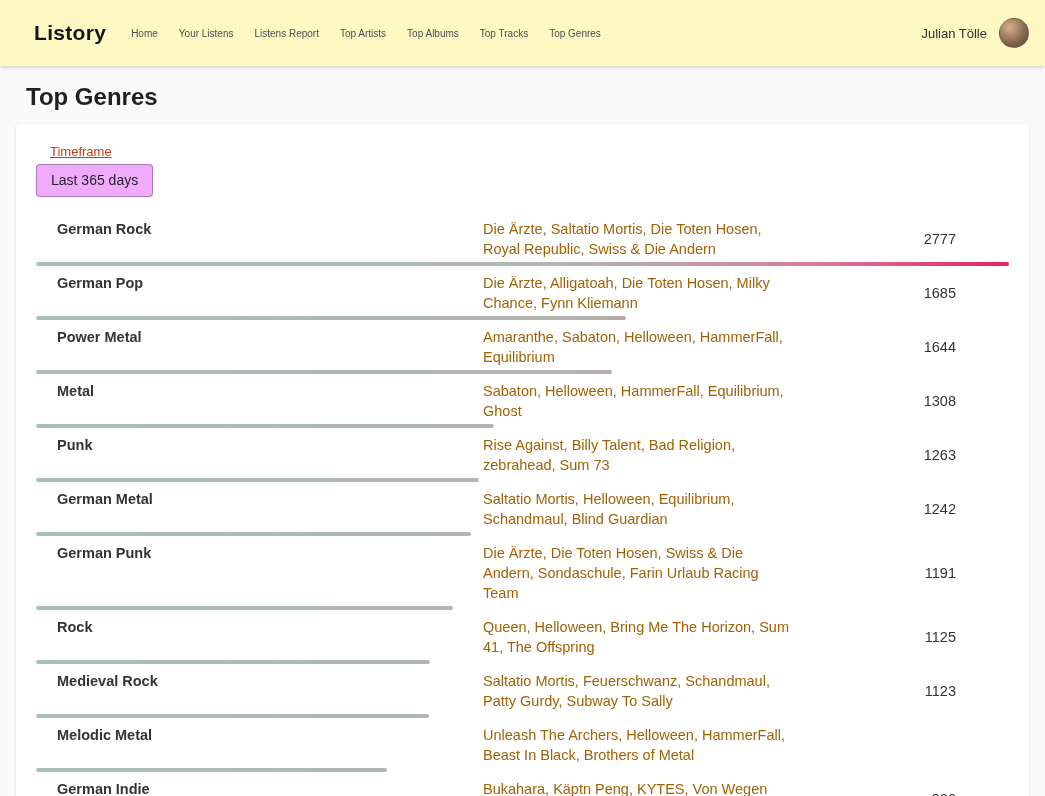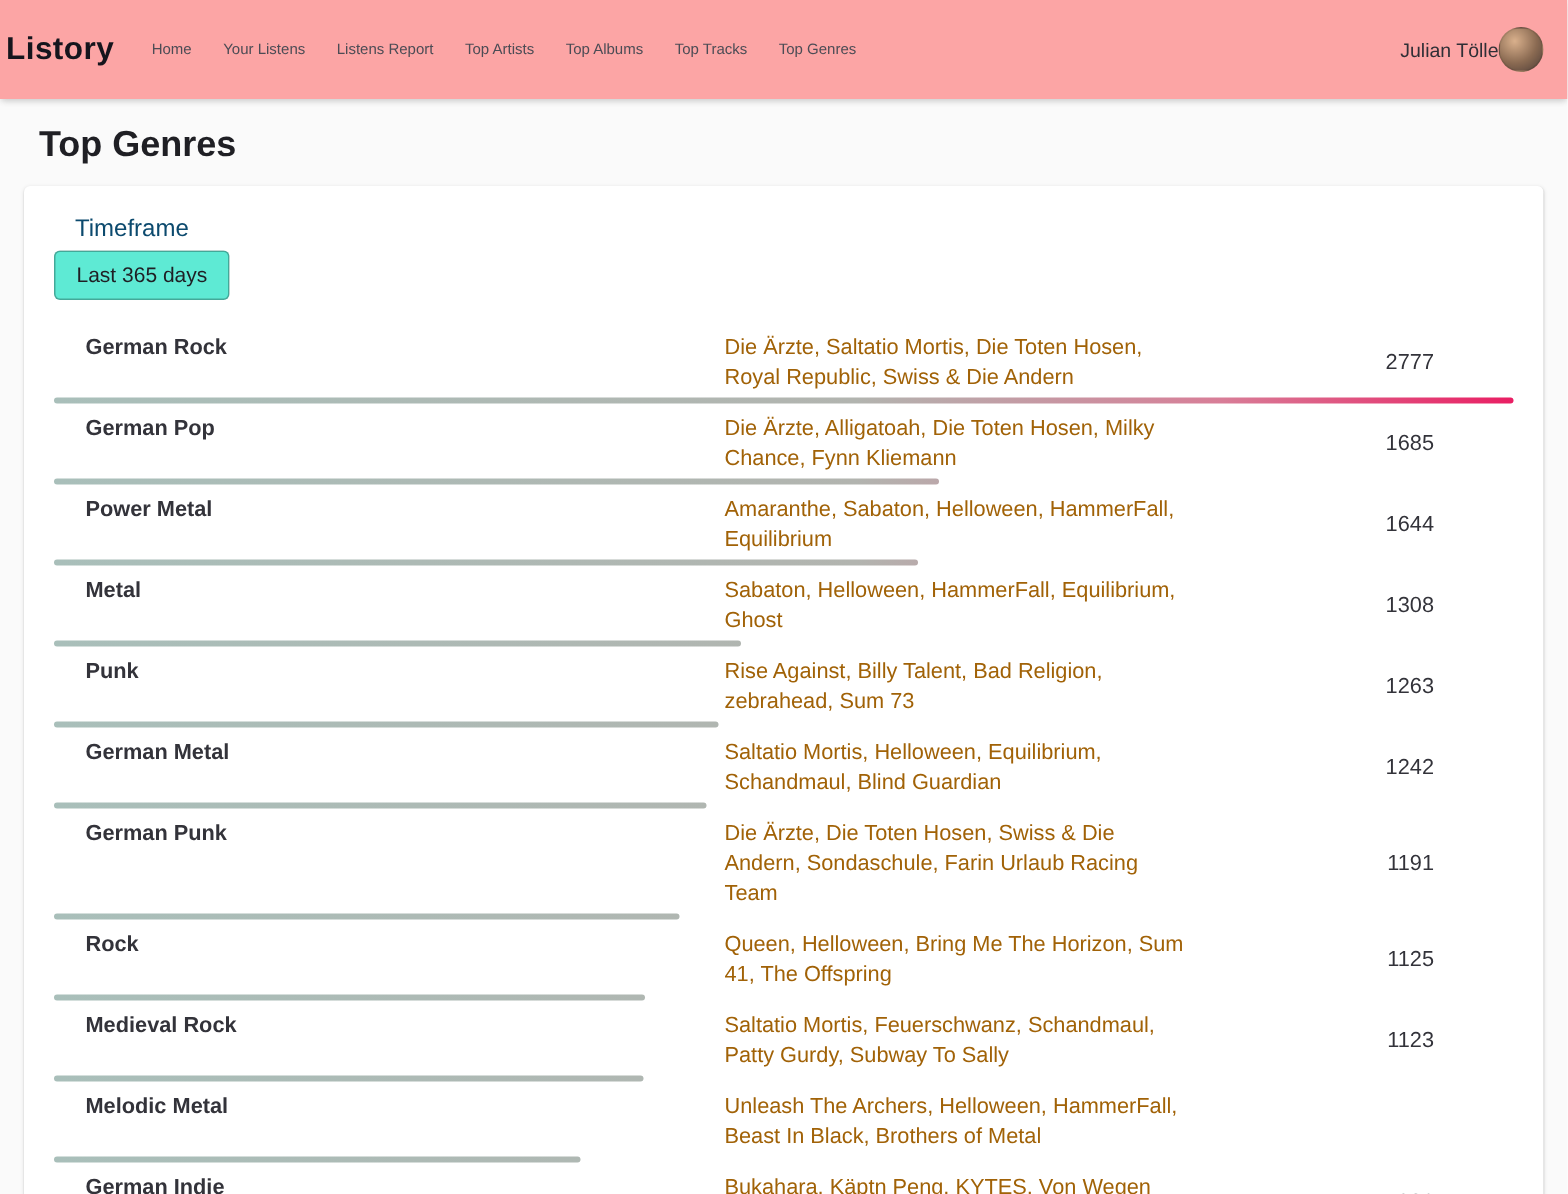--- a/index.html
+++ b/index.html
@@ -1,47 +1,47 @@
 <!DOCTYPE html>
 <html><head>
 <meta charset="utf-8">
 <style>
   * { margin:0; padding:0; box-sizing:border-box; }
   html, body { width:1045px; height:796px; overflow:hidden; }
   body { font-family:"Liberation Sans", sans-serif; background:#fafafa; color:#212121; }
 
   
   .topbar {
-    height:66px; background:#fca5a5; display:flex; align-items:center;
-    padding:0 16px 0 4px; position:relative; z-index:2;
+    height:66px; background:#fef9c3; display:flex; align-items:center;
+    padding:0 16px 0 34px; position:relative; z-index:2;
     box-shadow:0 2px 4px -1px rgba(0,0,0,.12), 0 1px 5px 0 rgba(0,0,0,.10);
   }
   .logo { font-size:21px; font-weight:700; color:#15151d; letter-spacing:.3px; cursor:pointer; }
   .nav { display:flex; gap:21px; margin-left:25px; }
   .nav a { font-size:10px; color:#4c4c55; text-decoration:none; cursor:pointer; white-space:nowrap; }
   .spacer { flex:1; }
-  .userbox { display:flex; align-items:center; cursor:pointer; }
+  .userbox { display:flex; align-items:center; gap:12px; cursor:pointer; }
   .username { font-size:13px; color:#2f2f36; }
   .avatar {
     width:30px; height:30px; border-radius:50%; display:inline-block; overflow:hidden;
     background: radial-gradient(circle at 35% 30%, #d9b08c 0%, #8a6a52 55%, #4e3e38 100%);
     border:1px solid rgba(0,0,0,.08);
   }
 
   main { padding:0 16px; }
   h1.page-title { font-size:24px; font-weight:600; color:#1f1f24; margin:17px 0 13px 10px; }
 
   .card {
     background:#ffffff; border-radius:4px; padding:20px; min-height:700px;
     box-shadow:0 2px 1px -1px rgba(0,0,0,.2), 0 1px 1px 0 rgba(0,0,0,.14), 0 1px 3px 0 rgba(0,0,0,.12);
   }
 
-  .tf-label { display:block; font-size:16px; color:#0c4a6e; margin:0 0 5px 14px; }
+  .tf-label { display:block; font-size:13px; color:#c2410c; margin:0 0 5px 14px;text-decoration:underline; }
   .tf-select {
-    font-family:inherit; font-size:14px; color:#1f1f24; background:#5eead4;
+    font-family:inherit; font-size:14px; color:#1f1f24; background:#f0abfc;
     border:1px solid rgba(0,0,0,.28); border-radius:4px; padding:7px 14px 8px; cursor:pointer;
   }
 
   .rows { margin-top:22px; }
   .genre-row { margin-bottom:7px; }
   .row-grid { display:grid; grid-template-columns:447px 312px 1fr; align-items:start; }
   .g-name   { padding-left:21px; font-size:14.5px; font-weight:700; color:#33333a; line-height:20px; }
   .g-artists{ font-size:14.5px; color:#a16207; line-height:20px; }
   .g-count  { font-size:14.5px; color:#33333a; text-align:right; padding-right:53px; align-self:center; }
   .bar-track { height:4px; margin-top:3px; border-radius:2px; }

